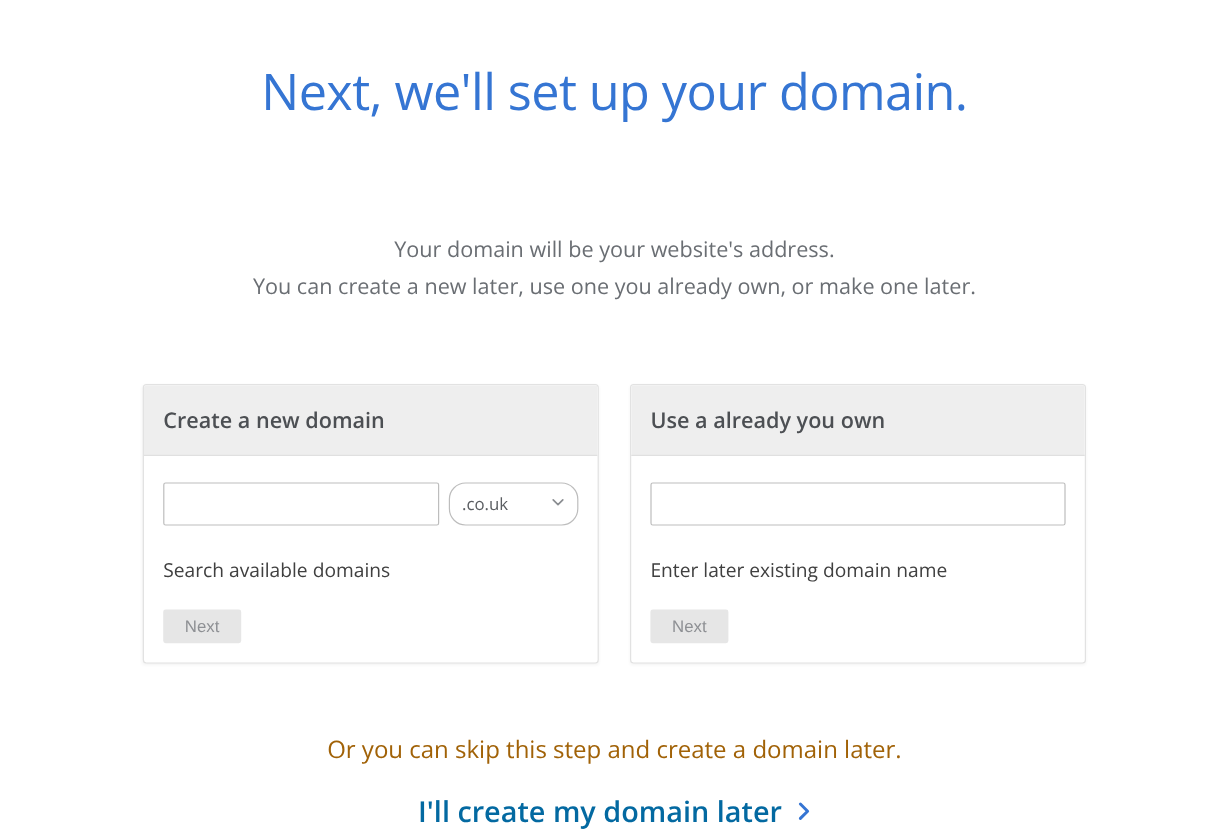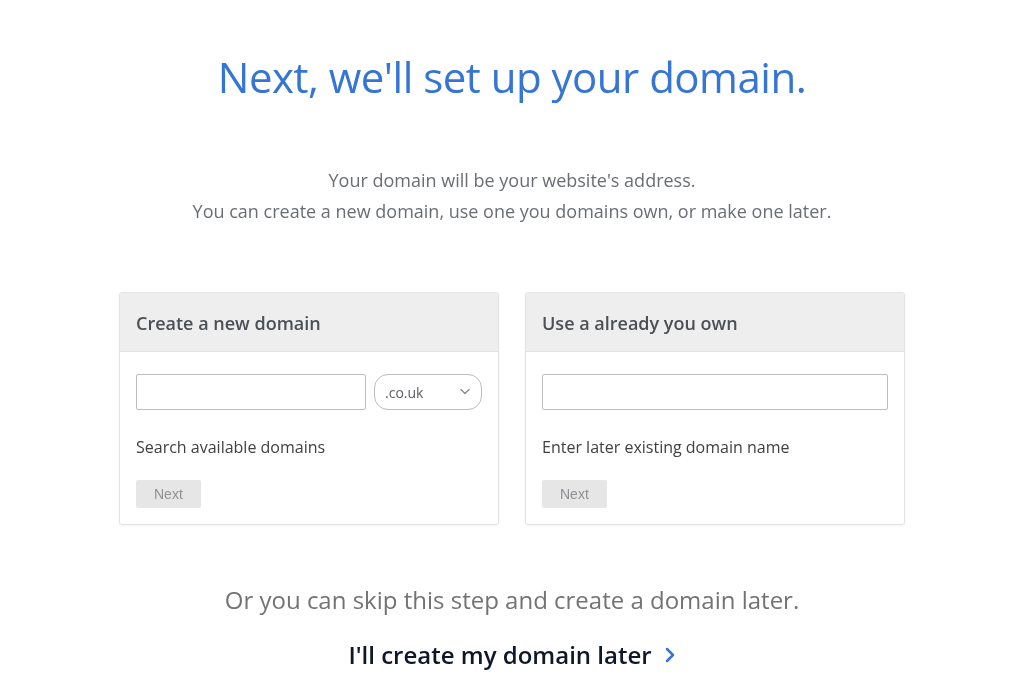--- a/index.html
+++ b/index.html
@@ -19,21 +19,21 @@
       padding-top: 48px;
       text-align: center;
     }
     .page-title {
       color: #3575d3;
       font-size: 42px;
       font-weight: 400;
       letter-spacing: -0.5px;
     }
     .subtitle {
-      margin-top: 60px;
+      margin-top: 88px;
       color: #6a6e73;
       font-size: 18px;
       line-height: 1.7;
       font-weight: 400;
     }
     .cards {
       display: flex;
       justify-content: center;
       gap: 26px;
       margin-top: 52px;
@@ -116,48 +116,48 @@
       border: none;
       border-radius: 2px;
       font-size: 14px;
       cursor: default;
     }
     .skip-section {
       margin-top: 58px;
       text-align: center;
     }
     .skip-text {
-      color: #737373;
-      font-size: 24px;
+      color: #a16207;
+      font-size: 20px;
       font-weight: 400;
     }
     .skip-link {
       display: inline-flex;
       align-items: center;
       gap: 12px;
       margin-top: 22px;
-      color: #0f172a;
+      color: #0369a1;
       font-size: 24px;
       font-weight: 600;
       text-decoration: none;
       cursor: pointer;
     }
     .skip-link .chevron-right {
       display: inline-block;
     }
   </style>
 </head>
 <body>
 
 <div class="container">
   <h1 class="page-title">Next, we'll set up your domain.</h1>
 
   <div class="subtitle">
     <div>Your domain will be your website's address.</div>
-    <div>You can create a new domain, use one you domains own, or make one later.</div>
+    <div>You can create a new later, use one you already own, or make one later.</div>
   </div>
 
   <div class="cards">
 
     <div class="card">
       <div class="card-header">
         <div class="card-header-title">Create a new domain</div>
       </div>
       <div class="card-body">
         <div class="input-row">

